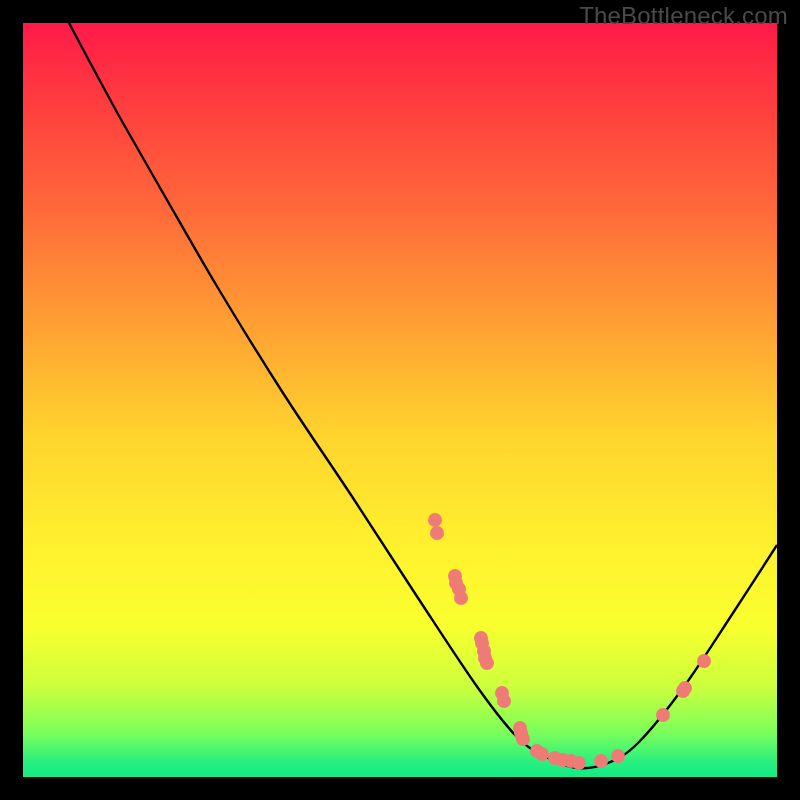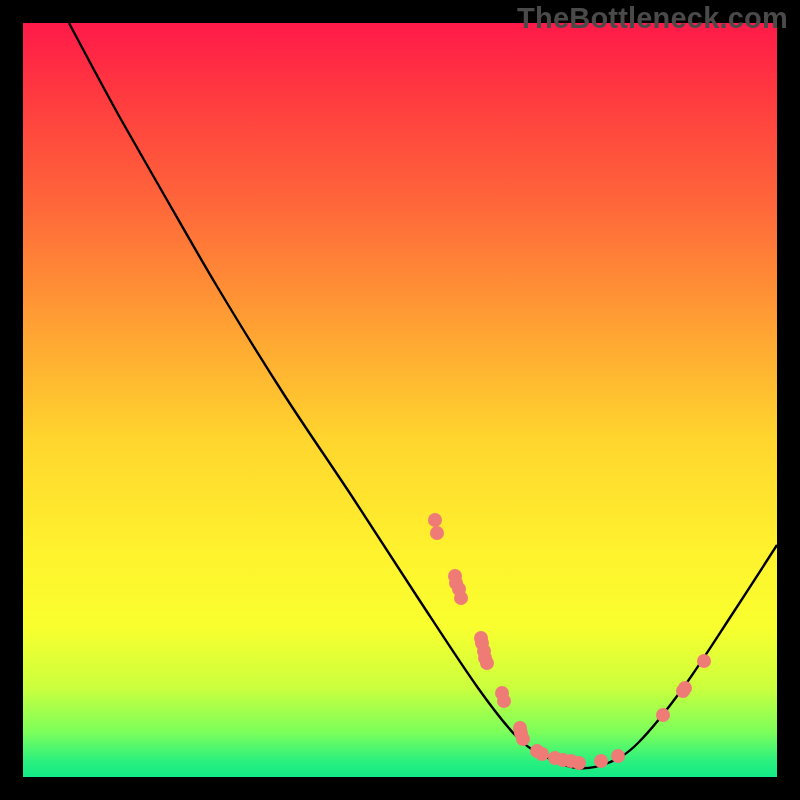--- a/index.html
+++ b/index.html
@@ -29,22 +29,22 @@
       #7dff5a 94%,
       #29f07f 98%,
       #12ea86 100%
     );
   }
   .watermark {
     position: absolute;
     top: 2px;
     right: 12px;
     color: #4a4a4a;
-    font-size: 29px;
-    font-weight: 700;
+    font-size: 24px;
+    font-weight: 400;
     letter-spacing: 0.2px;
     font-family: Arial, sans-serif;
   }
   svg.overlay {
     position: absolute;
     top: 0;
     left: 0;
   }
 </style>
 </head>

